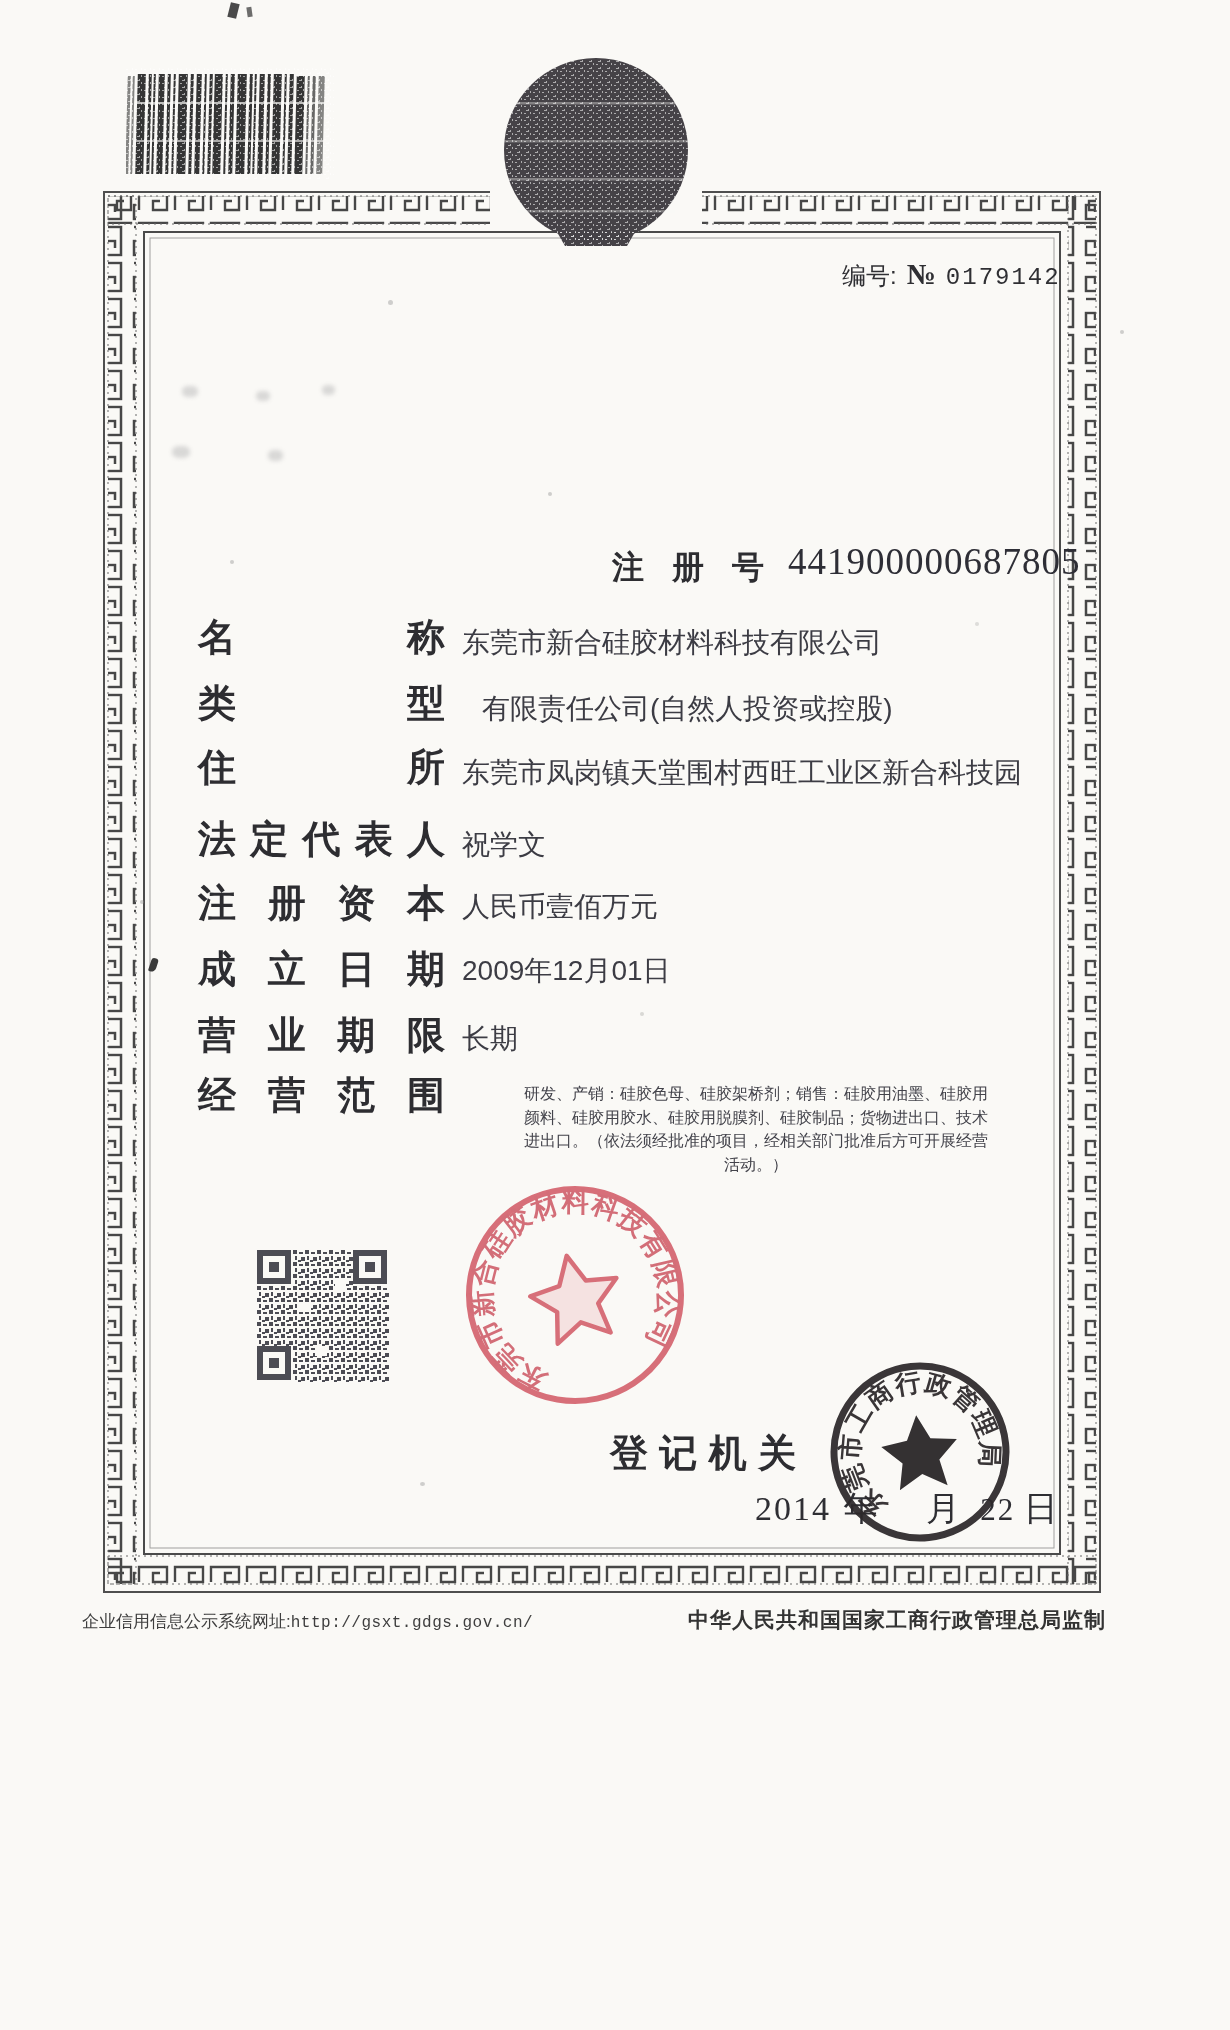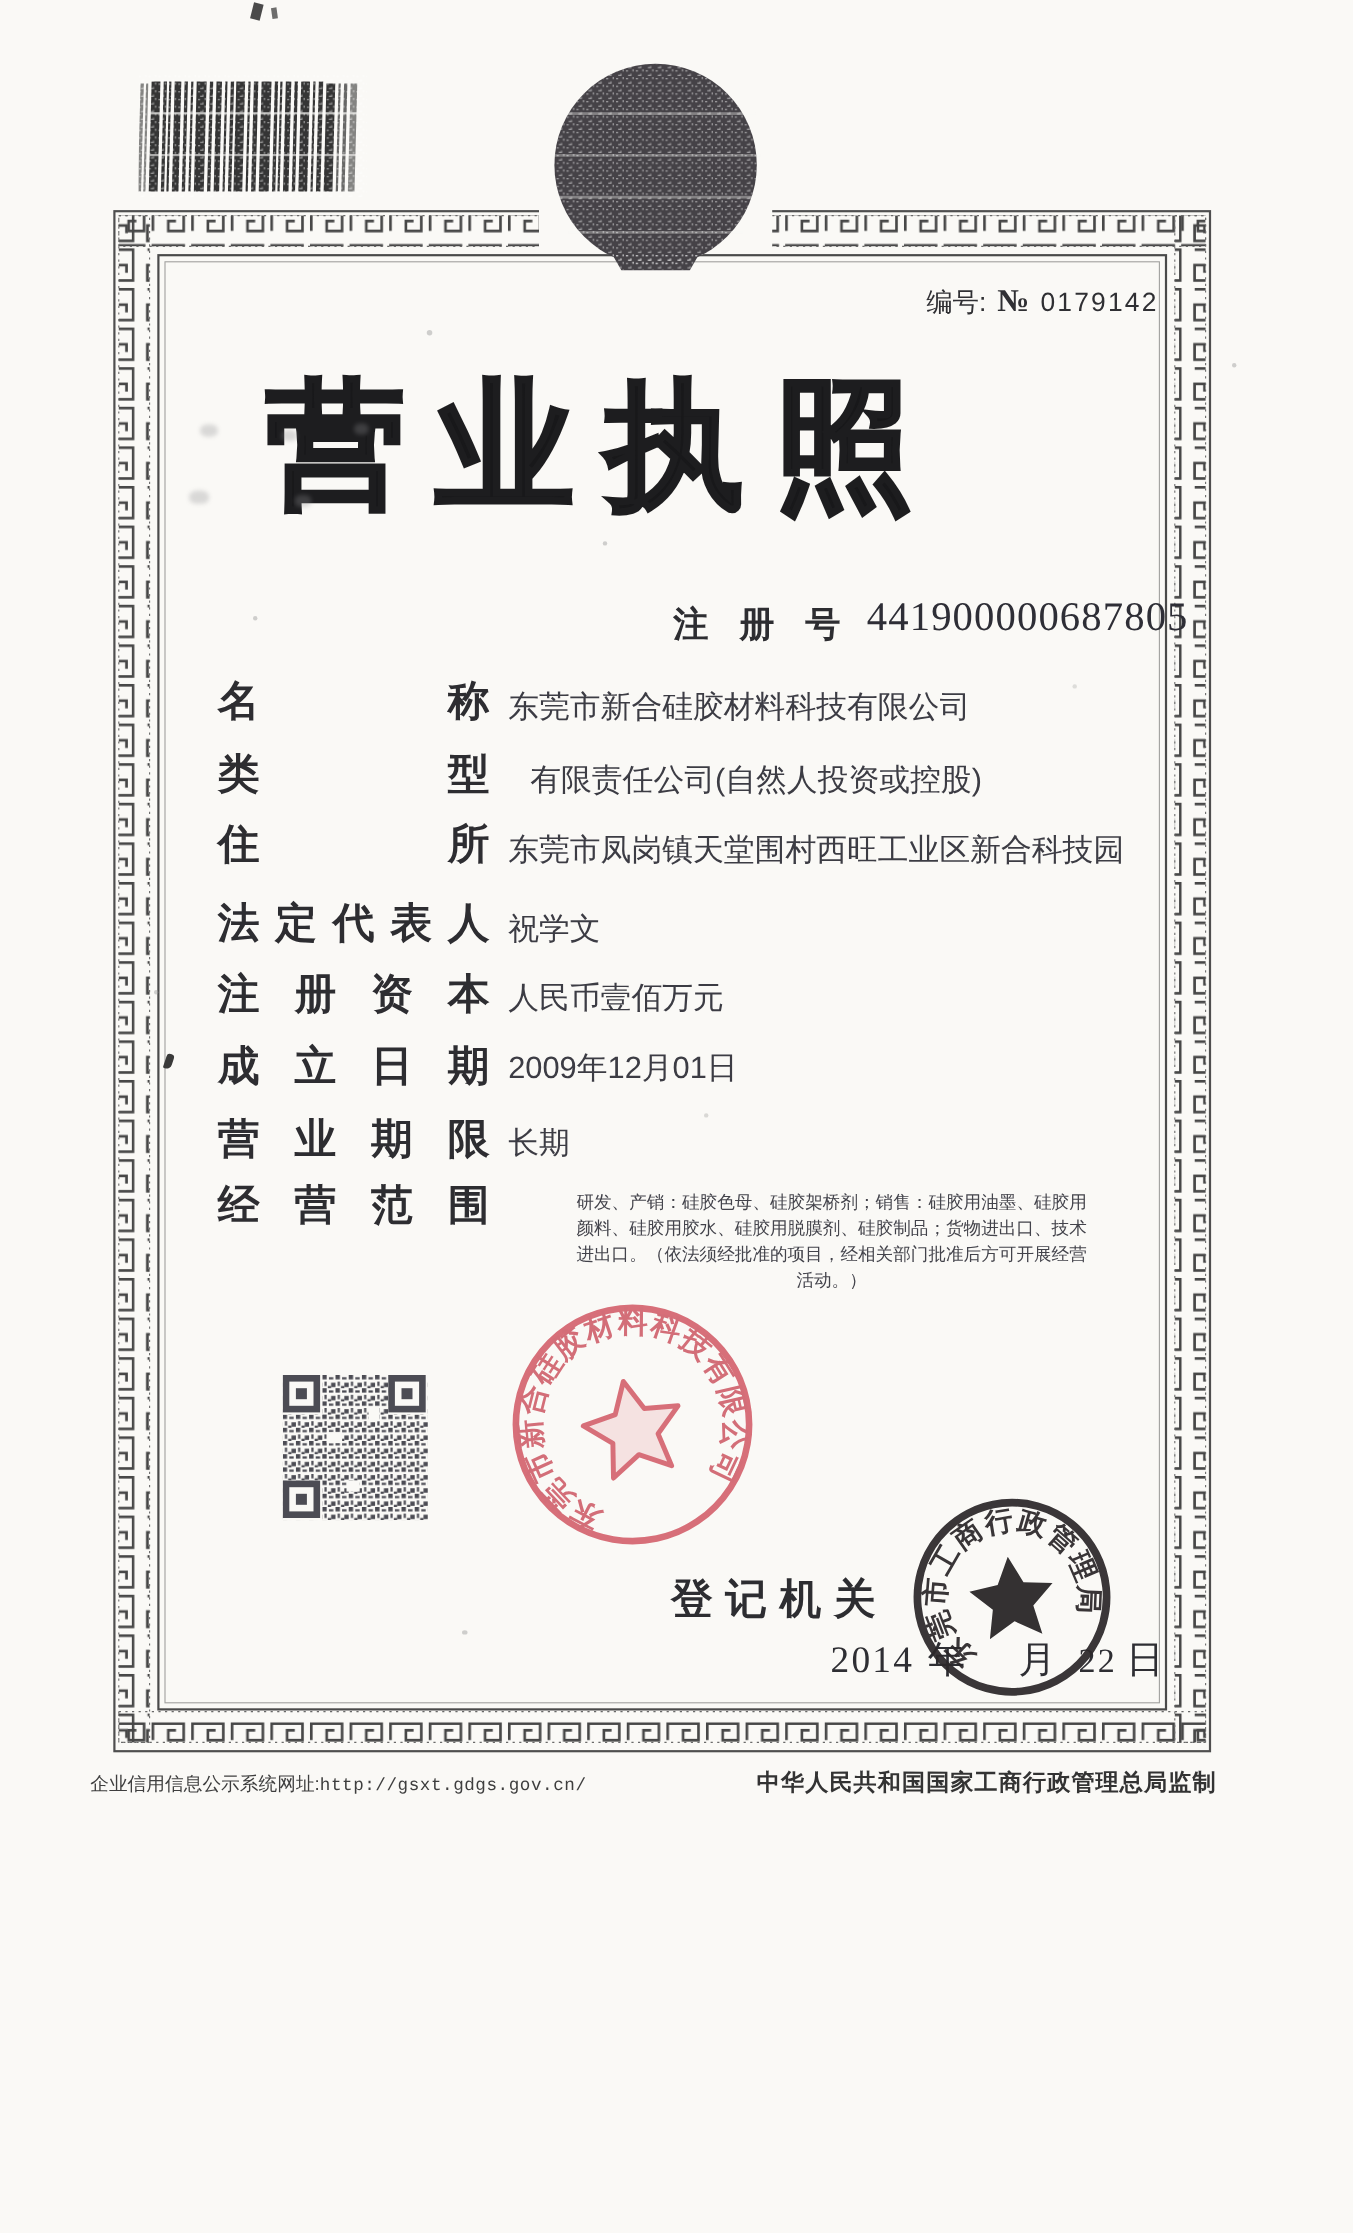--- a/index.html
+++ b/index.html
@@ -9,21 +9,21 @@
   .abs{position:absolute;}
 
   
   .just{display:flex;justify-content:space-between;}
   .cjk-label{font-weight:700;color:#2d2d31;}
   .value{color:#3c3c44;}
 
   
   .serial{left:842px;top:258px;font-size:24px;color:#2f2f33;display:flex;align-items:baseline;gap:10px;}
   .serial .no-mark{font-family:"Liberation Serif",serif;font-weight:700;font-size:29px;}
-  .serial .digits{font-family:Liberation Sans, sans-serif;font-size:24px;letter-spacing:2px;}
+  .serial .digits{font-family:Liberation Mono, monospace;font-size:24px;letter-spacing:2px;}
 
   
   .title{left:242px;top:330px;font-size:126px;line-height:150px;font-weight:900;
          letter-spacing:28px;color:#18181a;-webkit-text-stroke:3px #1d1d1f;white-space:nowrap;}
 
   
   .regno-label{left:612px;top:546px;width:152px;font-size:32px;}
   .regno-value{left:788px;top:540px;font-family:"Liberation Serif",serif;font-size:37px;
                letter-spacing:1px;color:#2e2e36;}
 
@@ -136,21 +136,20 @@
     <rect x="8" y="122" width="182" height="2.5" fill="#faf9f6" opacity=".35"></rect>
     <rect x="20" y="154" width="158" height="2.5" fill="#faf9f6" opacity=".3"></rect>
   </svg>
 
   <div class="abs serial">
     <span>编号:</span>
     <span class="no-mark">№</span>
     <span class="digits">0179142</span>
   </div>
 
-  <div class="abs title">营业执照</div>
 
   <div class="abs regno-label cjk-label just">
       <span>注</span>
       <span>册</span>
       <span>号</span>
     </div>
   <div class="abs regno-value">441900000687805</div>
 
   <div class="abs frow" style="top:612px;">
     <div class="flabel cjk-label just">

